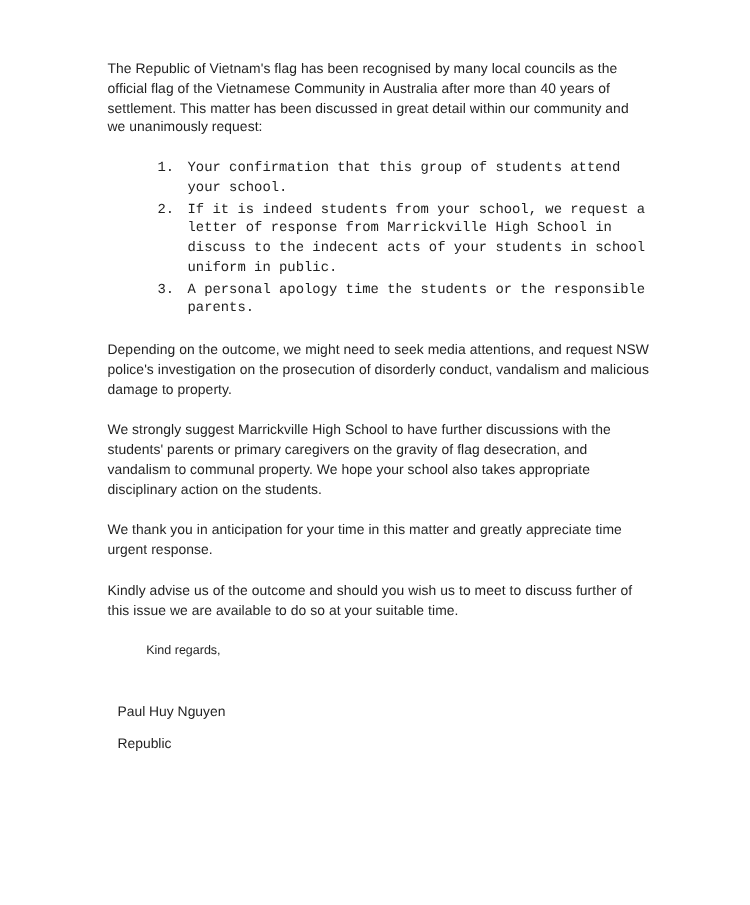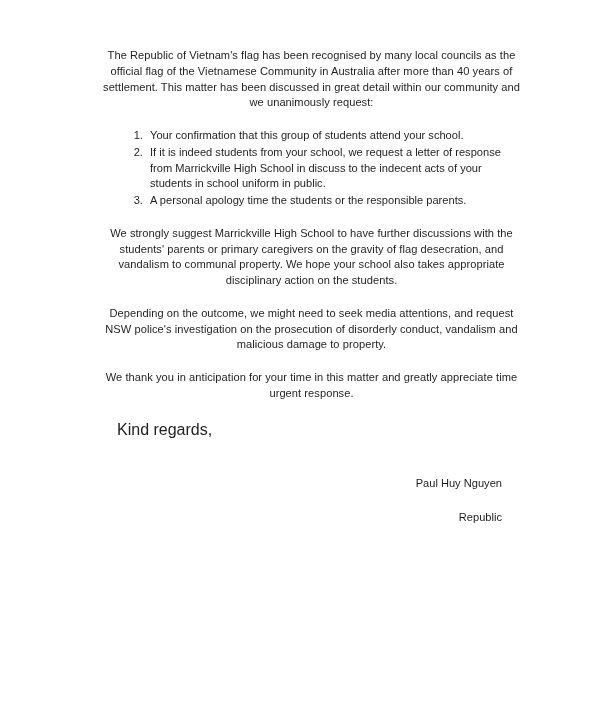--- a/index.html
+++ b/index.html
@@ -21,91 +21,92 @@
     background: #ffffff;
     box-sizing: border-box;
   }
   .doc-body {
     position: absolute;
     left: 86px;
     top: 48px;
     width: 434px;
   }
   p.para {
-    margin: 0 0 17px 17px;
+    margin: 0 0 17px 0;
     font-size: 11.1px;
     line-height: 1.42;
     color: #1f1f1f;
-    text-align: center;
+    text-align: left;
     letter-spacing: 0.005em;
   }
   ol.request-list {
     margin: 3px 0 17px 0;
     padding-left: 60px;
     font-size: 11.1px;
     line-height: 1.42;
     color: #1f1f1f;
   }
   ol.request-list li {
     margin-bottom: 1px;
     padding-left: 4px;
+    font-family: Liberation Mono, monospace;
   }
   .video-label {
     margin: 0 0 12px 0;
     font-size: 11.1px;
     line-height: 1.42;
     color: #1f1f1f;
   }
   .link-wrap {
     margin: 0 0 18px 0;
   }
   a.doc-link {
     font-size: 9.3px;
     color: #2a3fd0;
     text-decoration: underline;
     word-break: break-all;
     line-height: 1.3;
   }
   .closing {
     margin: 0 0 34px 0;
-    font-size: 16px;
+    font-size: 10px;
     line-height: 1.42;
     color: #1f1f1f;
     padding-left: 31px;
   }
   .signature {
     font-size: 11.1px;
     line-height: 1.45;
     color: #1f1f1f;
   }
   .signature div {
-    margin: 18px;
-    text-align: right;
+    margin: 8px;
   }
 </style>
 </head>
 <body>
 
 <div class="page">
   <div class="doc-body">
 
     <p class="para">The Republic of Vietnam's flag has been recognised by many local councils as the official flag of the Vietnamese Community in Australia after more than 40 years of settlement. This matter has been discussed in great detail within our community and we unanimously request:</p>
 
     <ol class="request-list">
       <li>Your confirmation that this group of students attend your school.</li>
       <li>If it is indeed students from your school, we request a letter of response from Marrickville High School in discuss to the indecent acts of your students in school uniform in public.</li>
       <li>A personal apology time the students or the responsible parents.</li>
     </ol>
 
+    <p class="para">Depending on the outcome, we might need to seek media attentions, and request NSW police's investigation on the prosecution of disorderly conduct, vandalism and malicious damage to property.</p>
+
     <p class="para">We strongly suggest Marrickville High School to have further discussions with the students' parents or primary caregivers on the gravity of flag desecration, and vandalism to communal property. We hope your school also takes appropriate disciplinary action on the students.</p>
-
-    <p class="para">Depending on the outcome, we might need to seek media attentions, and request NSW police's investigation on the prosecution of disorderly conduct, vandalism and malicious damage to property.</p>
 
     <p class="para">We thank you in anticipation for your time in this matter and greatly appreciate time urgent response.</p>
 
+    <p class="para">Kindly advise us of the outcome and should you wish us to meet to discuss further of this issue we are available to do so at your suitable time.</p>
 
 
 
     <p class="closing">Kind regards,</p>
 
     <div class="signature">
       <div>Paul Huy Nguyen</div>
       <div>Republic</div>
     </div>
 

